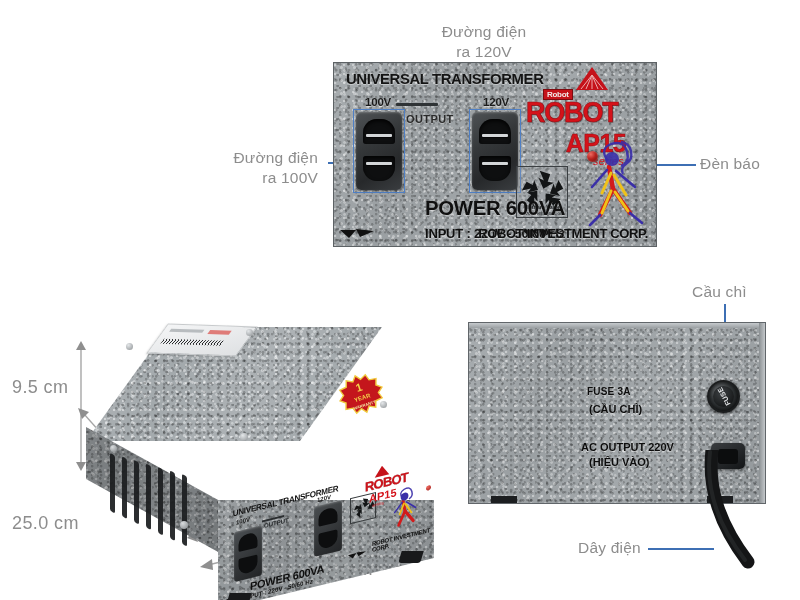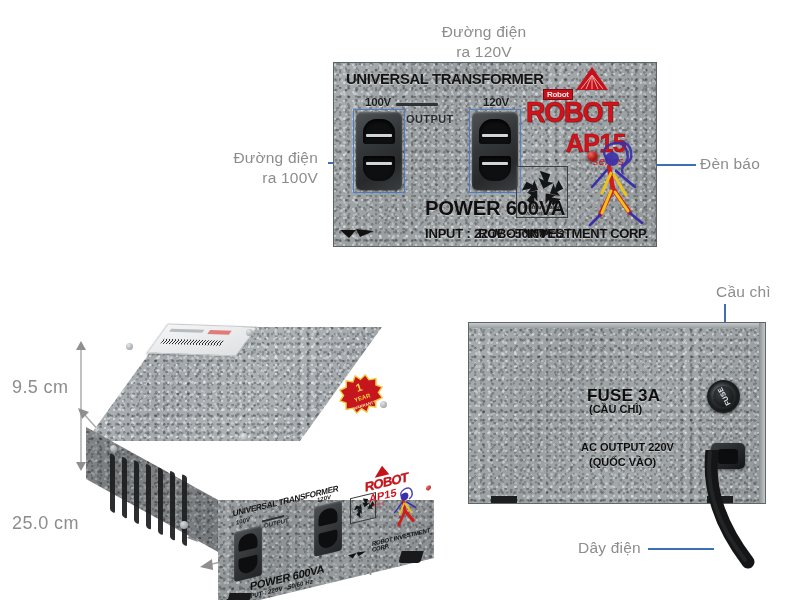--- a/index.html
+++ b/index.html
@@ -471,34 +471,34 @@
     <div style="position:absolute;left:240px;top:120px;width:8px;height:8px;border-radius:50%;
                 background:radial-gradient(circle at 35% 30%,#e4e7e9,#8d9194);"></div>
     <div style="position:absolute;left:110px;top:132px;width:7px;height:7px;border-radius:50%;
                 background:radial-gradient(circle at 35% 30%,#d9dcde,#83878a);"></div>
     <div style="position:absolute;left:180px;top:208px;width:8px;height:8px;border-radius:50%;
                 background:radial-gradient(circle at 35% 30%,#d9dcde,#83878a);"></div>
   </div>
 
   <div id="rearWrap">
 
-    <div class="anno" style="left:252px; top:-8px;margin-left:24px;">Cầu chì</div>
+    <div class="anno" style="left:252px; top:-8px;">Cầu chì</div>
     <div class="leader v" style="left:284px; top:14px; height:96px;"></div>
 
     <div id="rearPanel" class="metal">
       <div style="position:absolute;left:0;top:0;width:100%;height:5px;
                   background:linear-gradient(180deg,#c6cacd,#9ba0a3);"></div>
       <div style="position:absolute;right:0;top:0;width:6px;height:100%;
                   background:linear-gradient(90deg,#8a8f92,#c3c7ca);"></div>
 
-      <div class="rear-txt" style="left:118px; top:63px; font-size:17px; letter-spacing:.2px;">FUSE 3A</div>
+      <div class="rear-txt" style="left:118px; top:63px; font-size:10px; letter-spacing:.2px;">FUSE 3A</div>
       <div class="rear-txt" style="left:120px; top:80px; font-size:11px;">(CẦU CHÌ)</div>
 
       <div class="rear-txt" style="left:112px; top:118px; font-size:11px;">AC OUTPUT 220V</div>
-      <div class="rear-txt" style="left:120px; top:133px; font-size:11px;">(QUỐC VÀO)</div>
+      <div class="rear-txt" style="left:120px; top:133px; font-size:11px;">(HIỆU VÀO)</div>
 
       <div class="fuse-cap" style="left:238px; top:57px;">
         <div class="fuse-inner">
           <span class="fuse-word">FUSE</span>
         </div>
       </div>
 
       <div style="position:absolute;left:242px;top:120px;width:34px;height:26px;
                   background:linear-gradient(150deg,#3a3d40,#131517);border-radius:5px;
                   box-shadow:0 1px 3px rgba(0,0,0,.55);">

